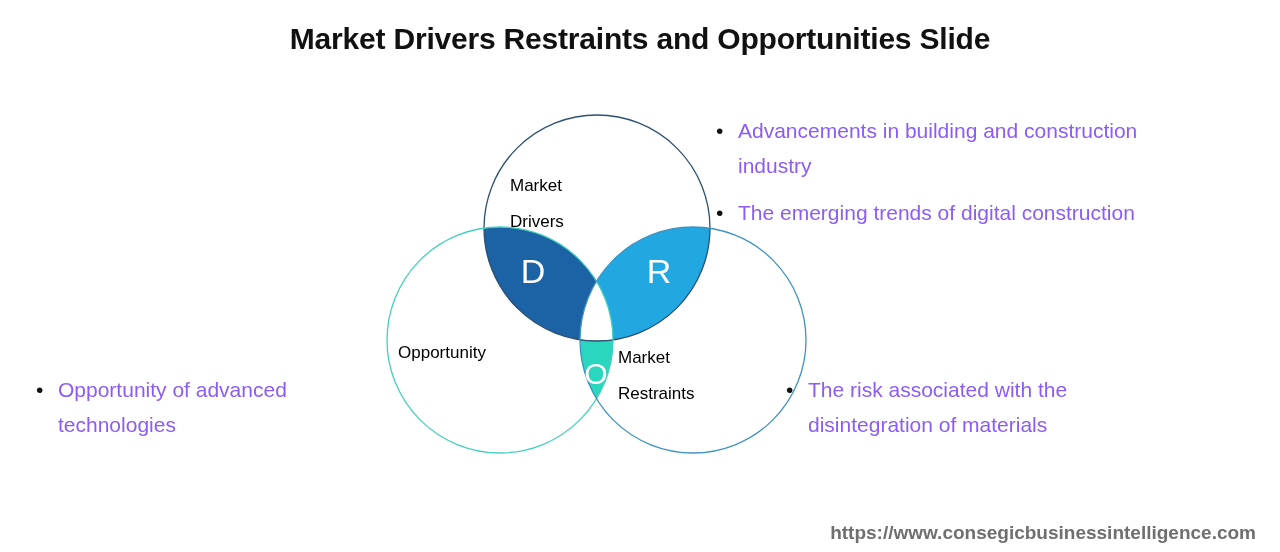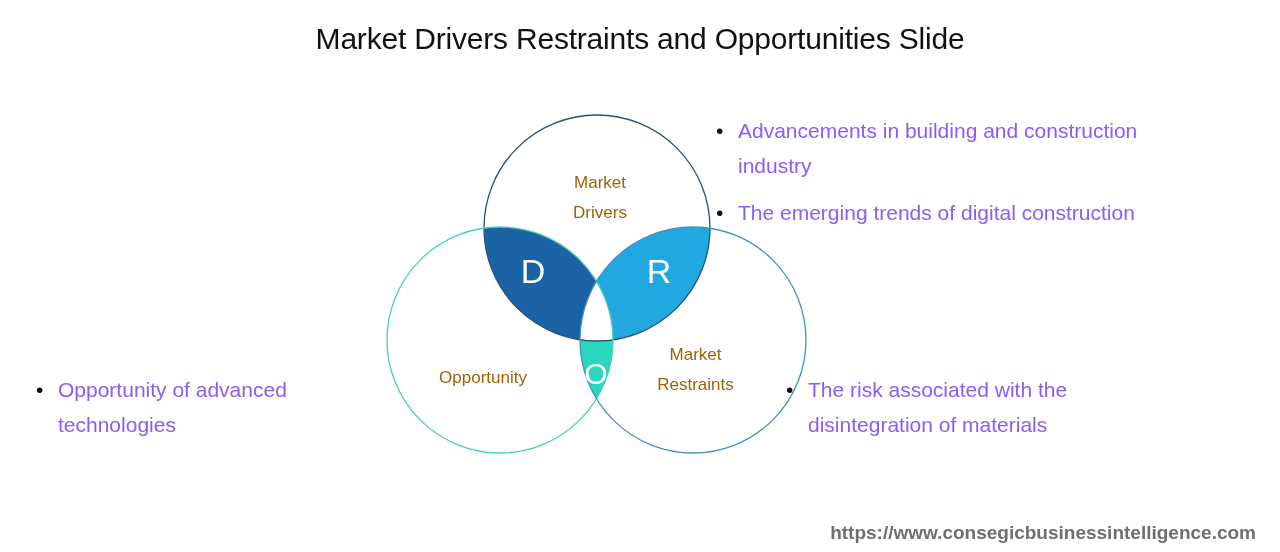--- a/index.html
+++ b/index.html
@@ -19,21 +19,21 @@
   }
 
   
   .slide-title {
     position: absolute;
     top: 19px;
     left: 0;
     width: 1280px;
     text-align: center;
     font-size: 30px;
-    font-weight: 400;
+    font-weight: 700;
     letter-spacing: -0.2px;
     color: #111111;
     line-height: 40px;
     white-space: nowrap;
   }
 
   
   .venn-stage {
     position: absolute;
     left: 387px;
@@ -47,34 +47,34 @@
     top: 0;
     width: 420px;
     height: 360px;
     overflow: visible;
   }
 
   
   .venn-label {
     position: absolute;
     font-size: 17px;
-    line-height: 30px;
+    line-height: 36px;
     font-weight: 400;
-    color: #a16207;
-    text-align: center;
+    color: #000000;
+    text-align: left;
     white-space: pre-line;
   }
   .label-drivers {
     left: 510px;
     top: 168px;
     width: 180px;
   }
   .label-opportunity {
     left: 398px;
-    top: 363px;
+    top: 335px;
     width: 170px;
   }
   .label-restraints {
     left: 618px;
     top: 340px;
     width: 155px;
   }
 
   
   .lens-letter {

